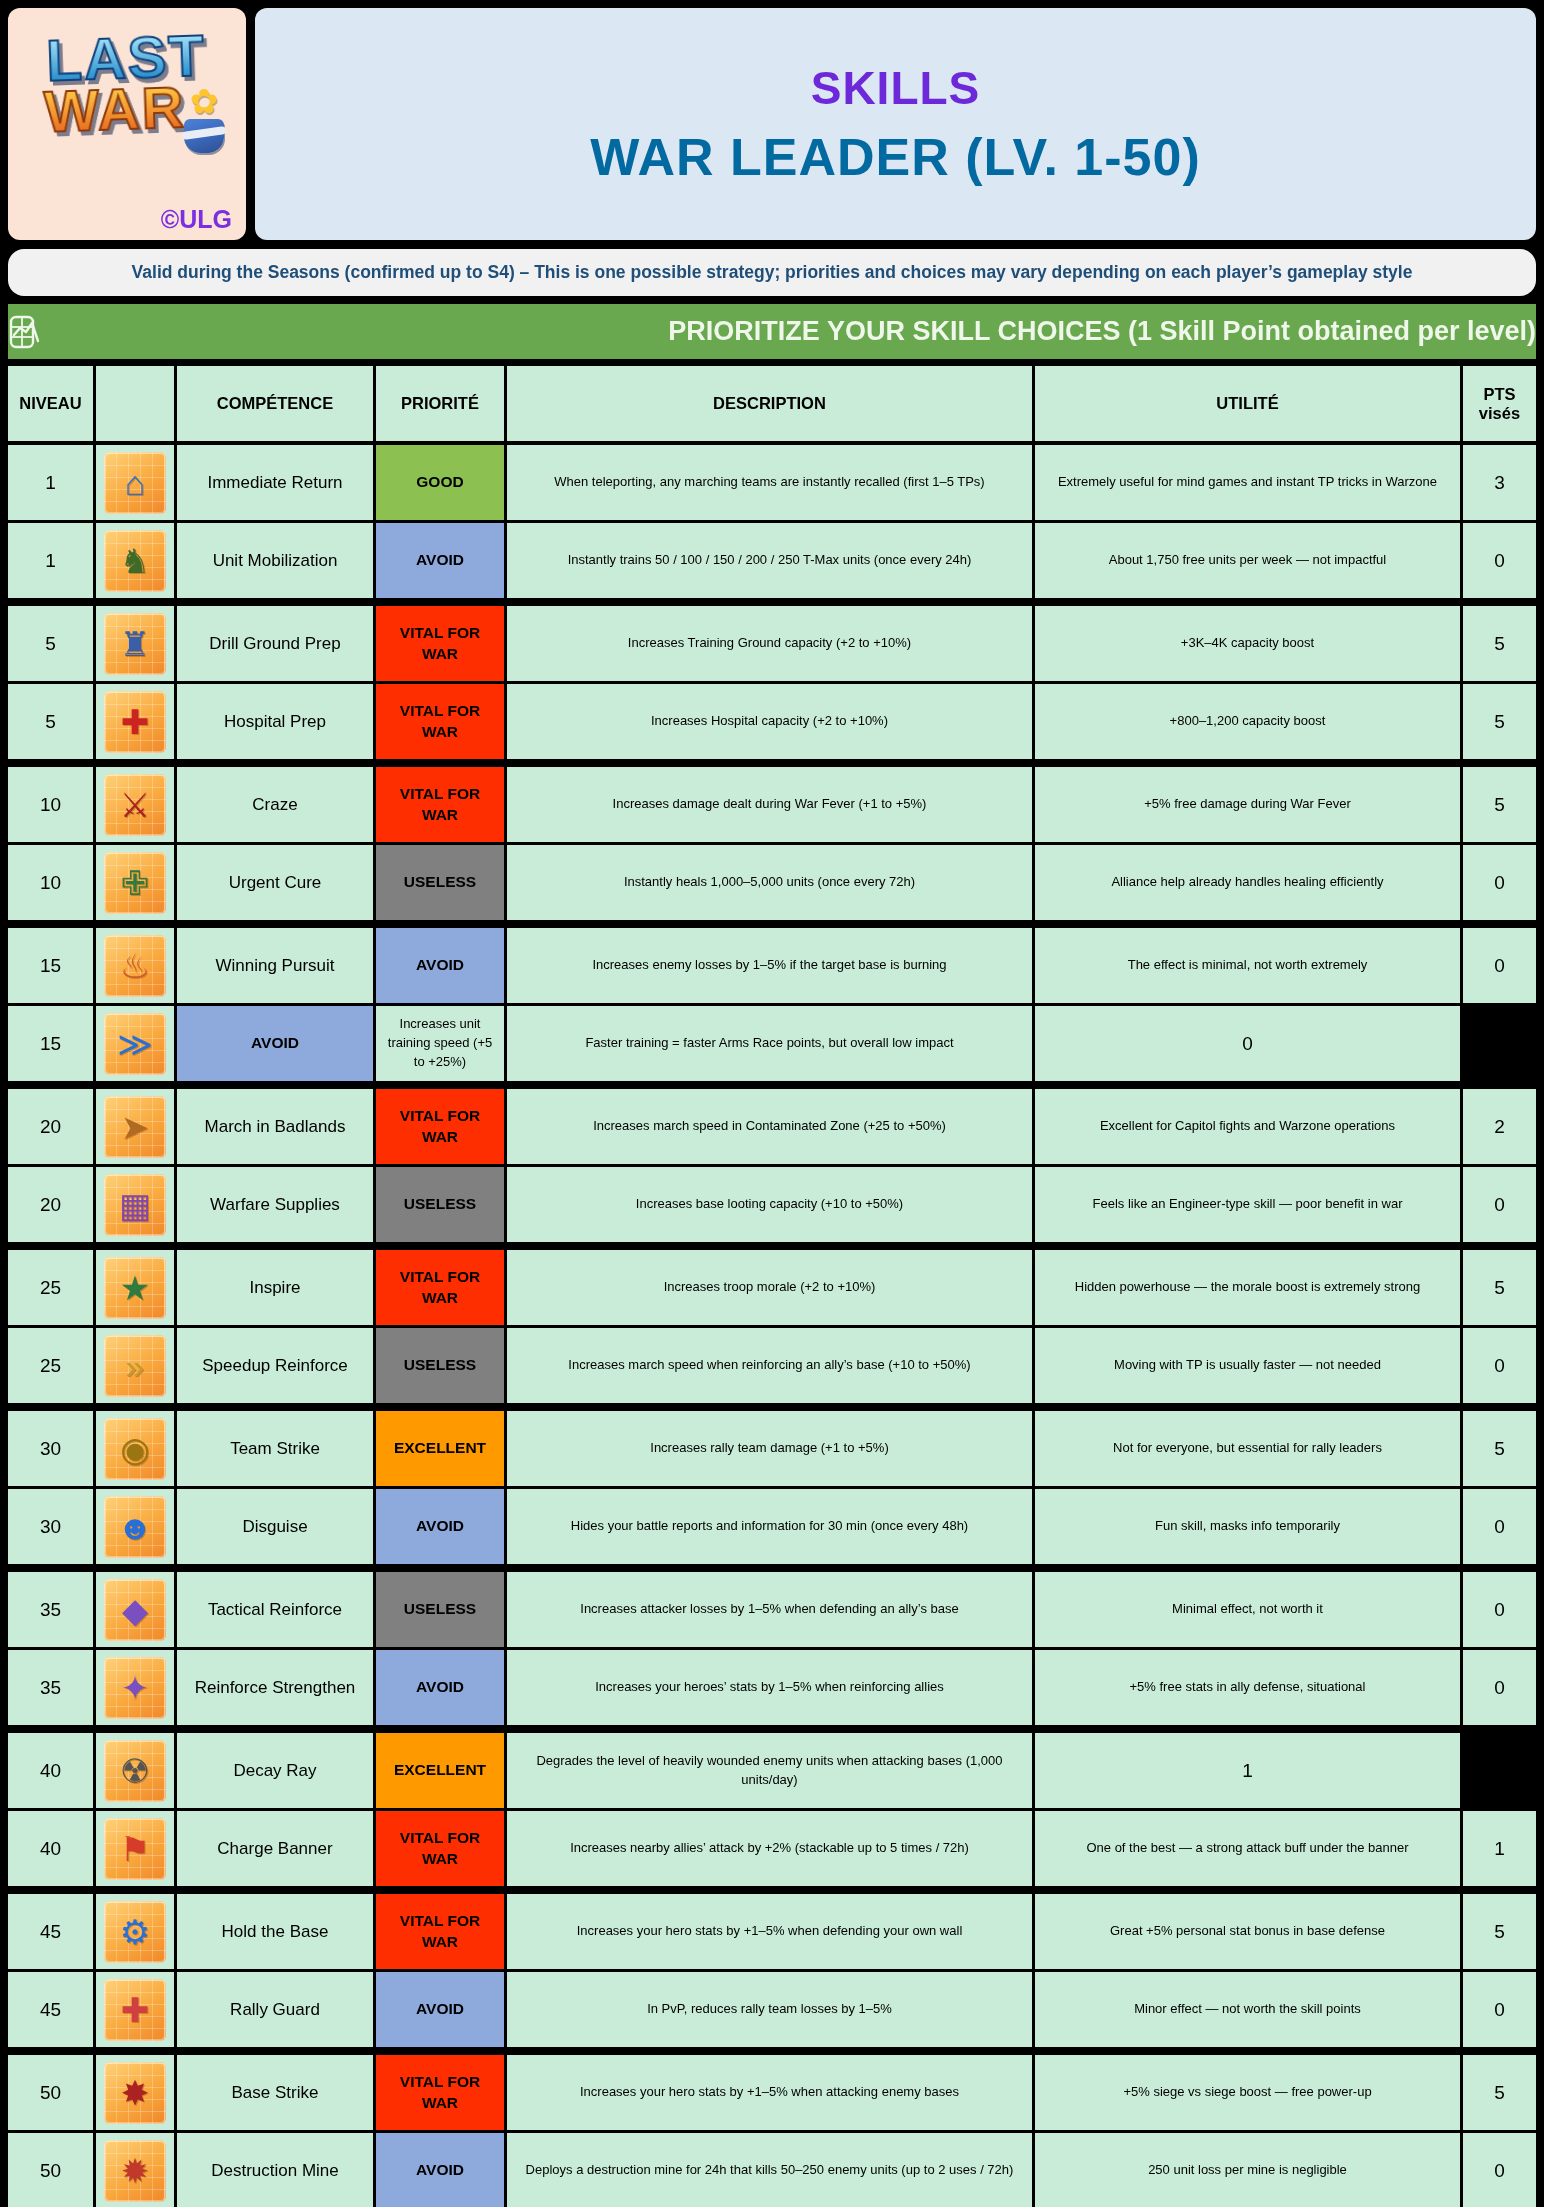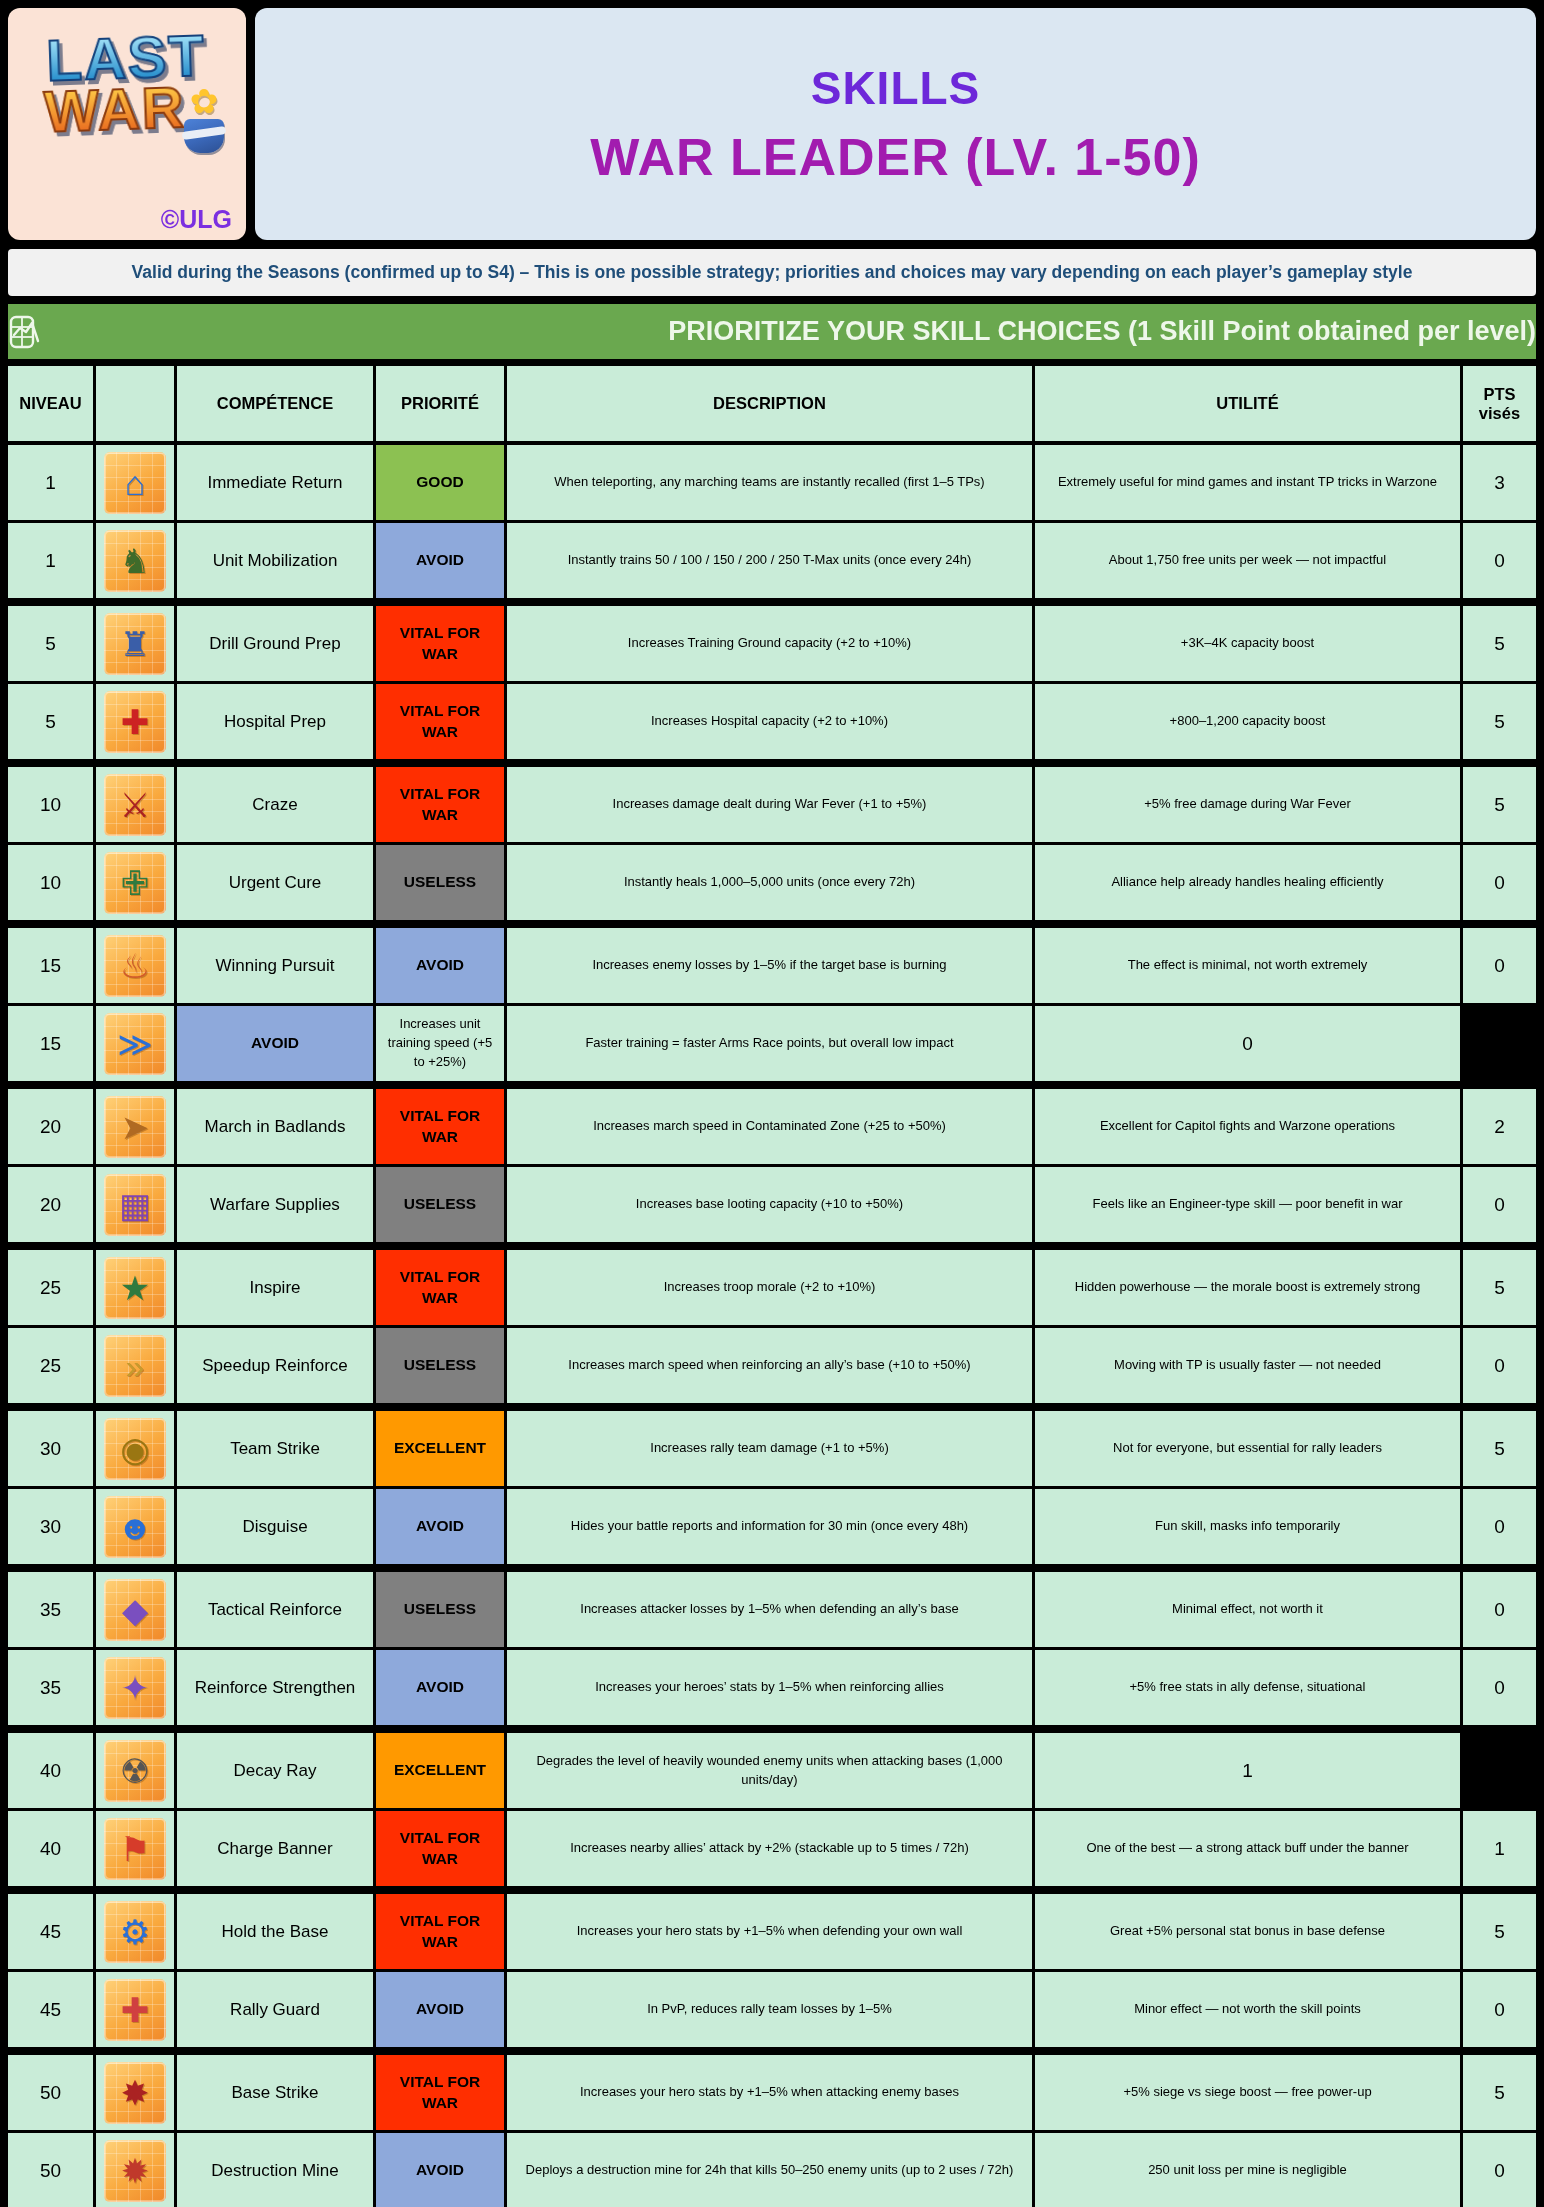--- a/index.html
+++ b/index.html
@@ -16,24 +16,24 @@
   .logo-last{background-image:linear-gradient(#aeeafc,#1a86c8);-webkit-text-stroke:2px #14407a;}
   .logo-war{background-image:linear-gradient(#ffd24a,#e8641c);-webkit-text-stroke:2px #8a3a10;margin-left:-26px;}
   .flowerpot{position:absolute;right:18px;top:78px;width:48px;text-align:center;}
   .flower{font-size:34px;color:#ffc52e;line-height:.9;filter:drop-shadow(1px 2px 0 rgba(120,80,0,.4));}
   .pot{width:40px;height:34px;margin:2px auto 0;background:linear-gradient(160deg,#4d82d8 0%,#3a67b8 55%,#2c4f92 100%);
     border-radius:6px 6px 16px 16px;position:relative;box-shadow:1px 2px 0 rgba(20,40,80,.45);}
   .pot::after{content:"";position:absolute;left:-2px;right:-2px;top:10px;height:8px;background:#e9eef6;transform:rotate(-8deg);border-radius:4px;}
   .logo-credit{position:absolute;right:14px;bottom:6px;font-weight:bold;font-size:25px;color:#7b2fe0;}
   .title-cell{flex:1;background:#dbe7f2;border-radius:12px;display:flex;flex-direction:column;align-items:center;justify-content:center;gap:12px;}
   .title-main{font-weight:bold;font-size:46px;color:#6d28d9;letter-spacing:1px;}
-  .title-sub{font-weight:bold;font-size:52px;color:#a21caf;letter-spacing:1px;}
+  .title-sub{font-weight:bold;font-size:52px;color:#0369a1;letter-spacing:1px;}
 
   
-  .note{margin-top:9px;background:#f1f1f1;border-radius:4px;height:47px;display:flex;align-items:center;justify-content:center;
+  .note{margin-top:9px;background:#f1f1f1;border-radius:16px;height:47px;display:flex;align-items:center;justify-content:center;
     color:#1f4e79;font-weight:bold;font-size:17.5px;text-align:center;}
 
   
   .banner{margin-top:8px;background:#6aa84f;height:55px;display:flex;align-items:center;justify-content:space-between;gap:12px;
     color:#eef7ea;font-weight:bold;font-size:27px;}
   .banner svg{flex:none;}
 
   
   .grid{display:grid;grid-template-columns:85px 78px 196px 128px 525px 425px 73px;gap:3px;background:#000;}
   .thead{margin-top:7px;}

